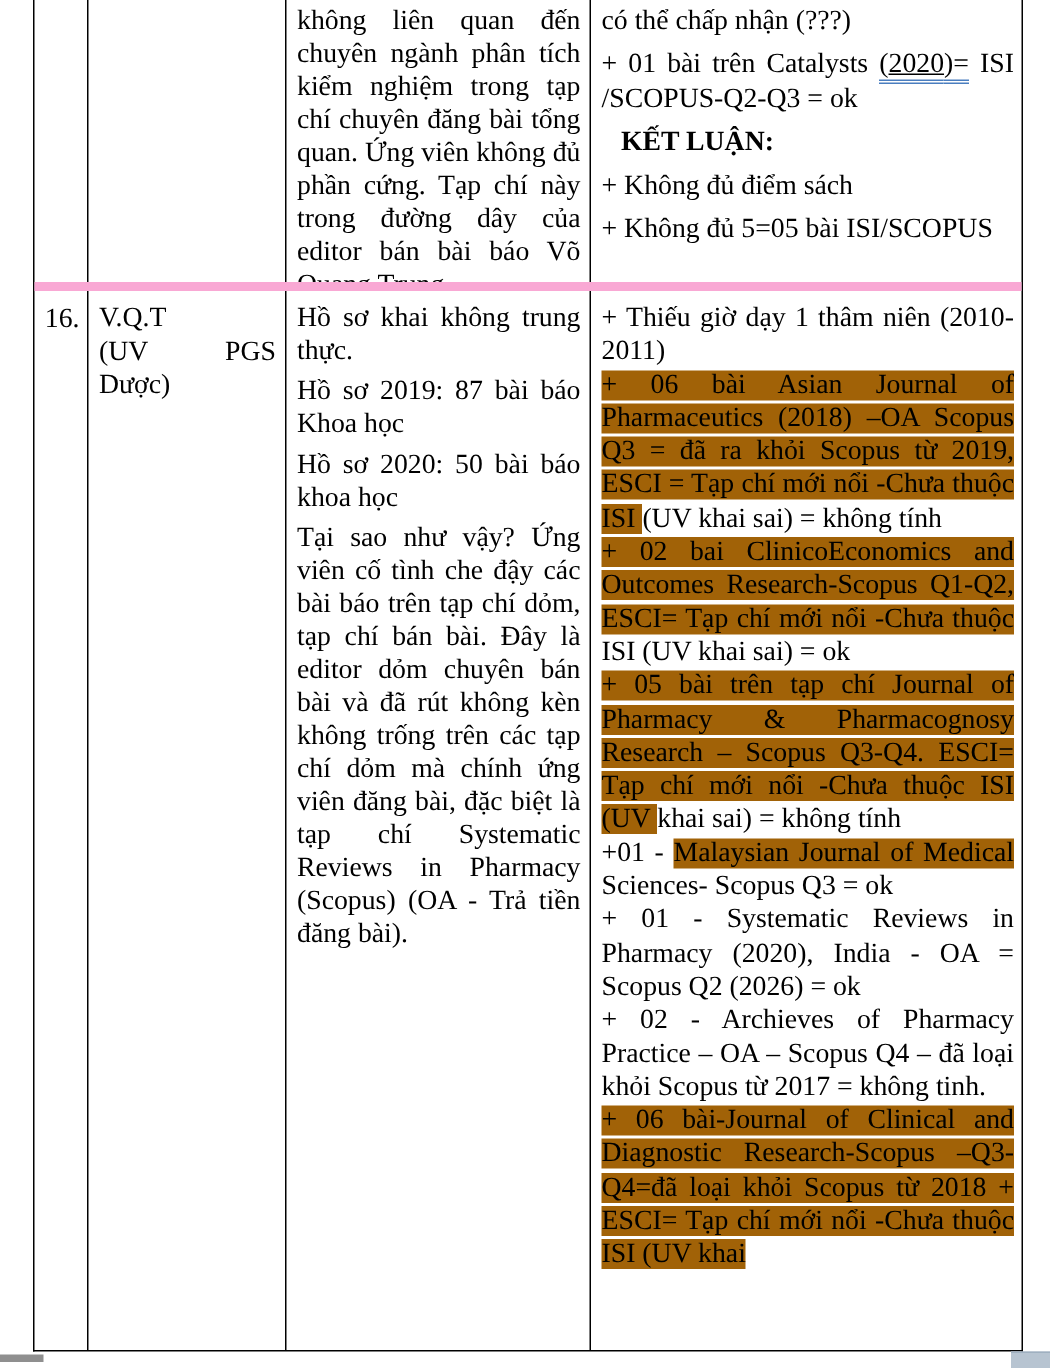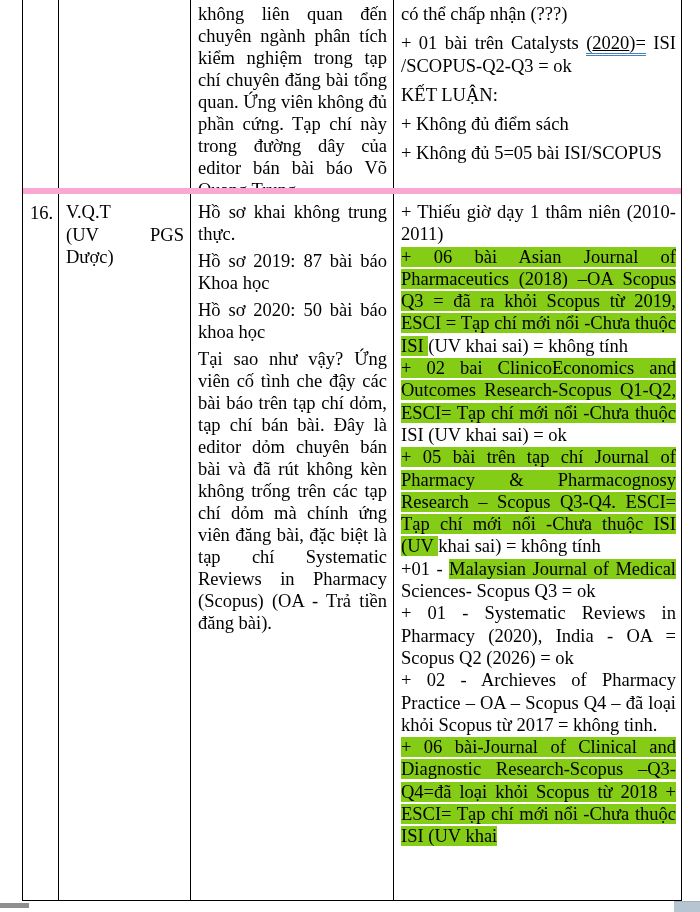--- a/index.html
+++ b/index.html
@@ -39,22 +39,22 @@
   .c-name{padding:7px 6px 0 7px;}
   .c-mid{padding:2px 6px 0 7px;}
   .c-right{padding:2px 5px 0 7px;}
   .row-prev .c-mid,.row-prev .c-right{padding-top:3px;}
   .row-16 .c-mid,.row-16 .c-right{padding-top:7px;}
   .cell p{margin:0;text-align:justify;}
   .row-prev .c-right p{margin-bottom:6px;line-height:23px;}
   .row-16 .c-mid p{margin-bottom:5px;}
   .row-16 .c-name p:first-child{margin-bottom:1px;}
   .row-16 .c-right p{margin-bottom:0;line-height:22.3px;}
-  .hl{background:#84cc16;}
-  .b{font-weight:normal;}
+  .hl{background:#a16207;}
+  .b{font-weight:bold;margin-left:13px;}
   .u{text-decoration:underline;}
   .gu{border-bottom:3px double #4a7ebf;}
   .edge-left{
     position:absolute;left:0;top:903px;
     width:29px;height:5px;
     background:#8f8f8f;
   }
   .edge-right{
     position:absolute;left:674px;top:901px;
     width:26px;height:11px;

